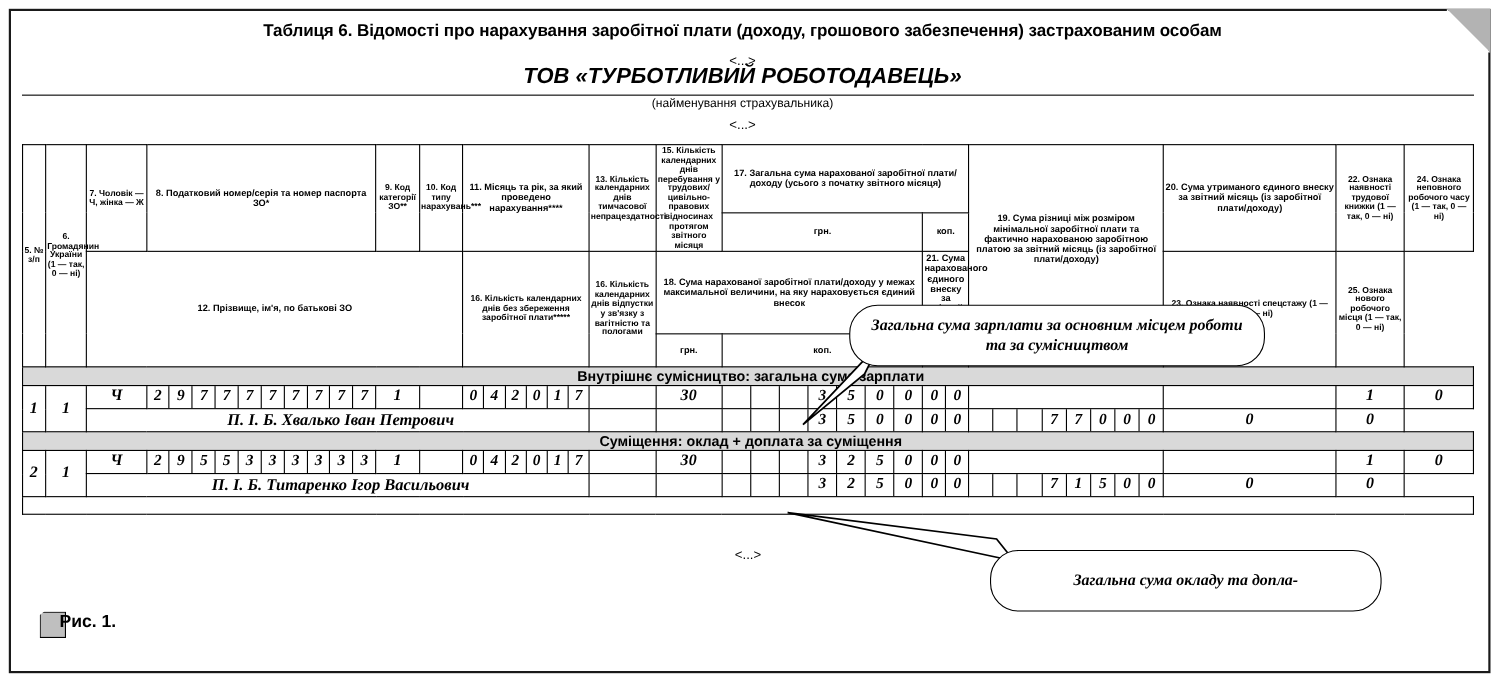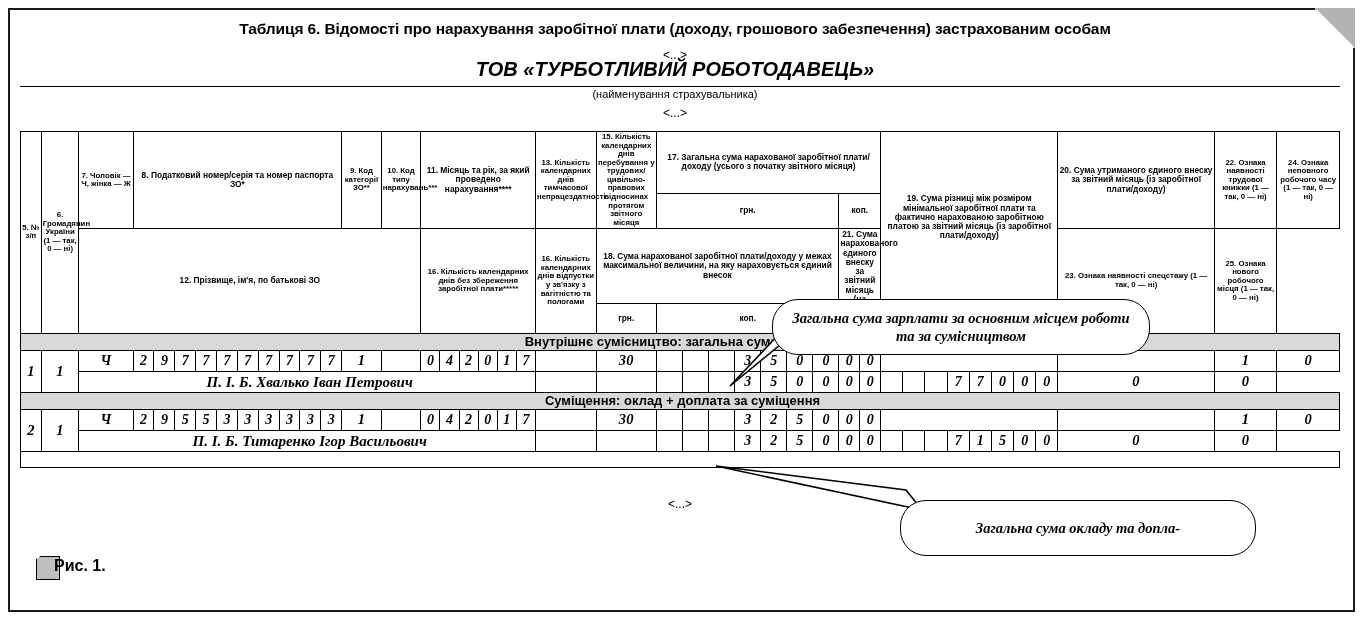--- a/index.html
+++ b/index.html
@@ -146,21 +146,21 @@
     font-size:14.5px;
     text-align:center;
     display:flex;
     align-items:center;
     justify-content:center;
     padding:6px 14px;
     box-sizing:border-box;
     line-height:1.25;
     z-index:5;
   }
-  #callout1{ left:772px; top:299px; width:378px; height:56px; }
+  #callout1{ left:772px; top:277px; width:378px; height:56px; }
   #callout2{ left:900px; top:500px; width:356px; height:56px; }
   .tail{
     position:absolute;
     z-index:4;
   }
 
   
   .fig-sq{
     position:absolute;left:36px;top:556px;width:22px;height:22px;
     background:#bfbfbf;border:1.4px solid #000;

